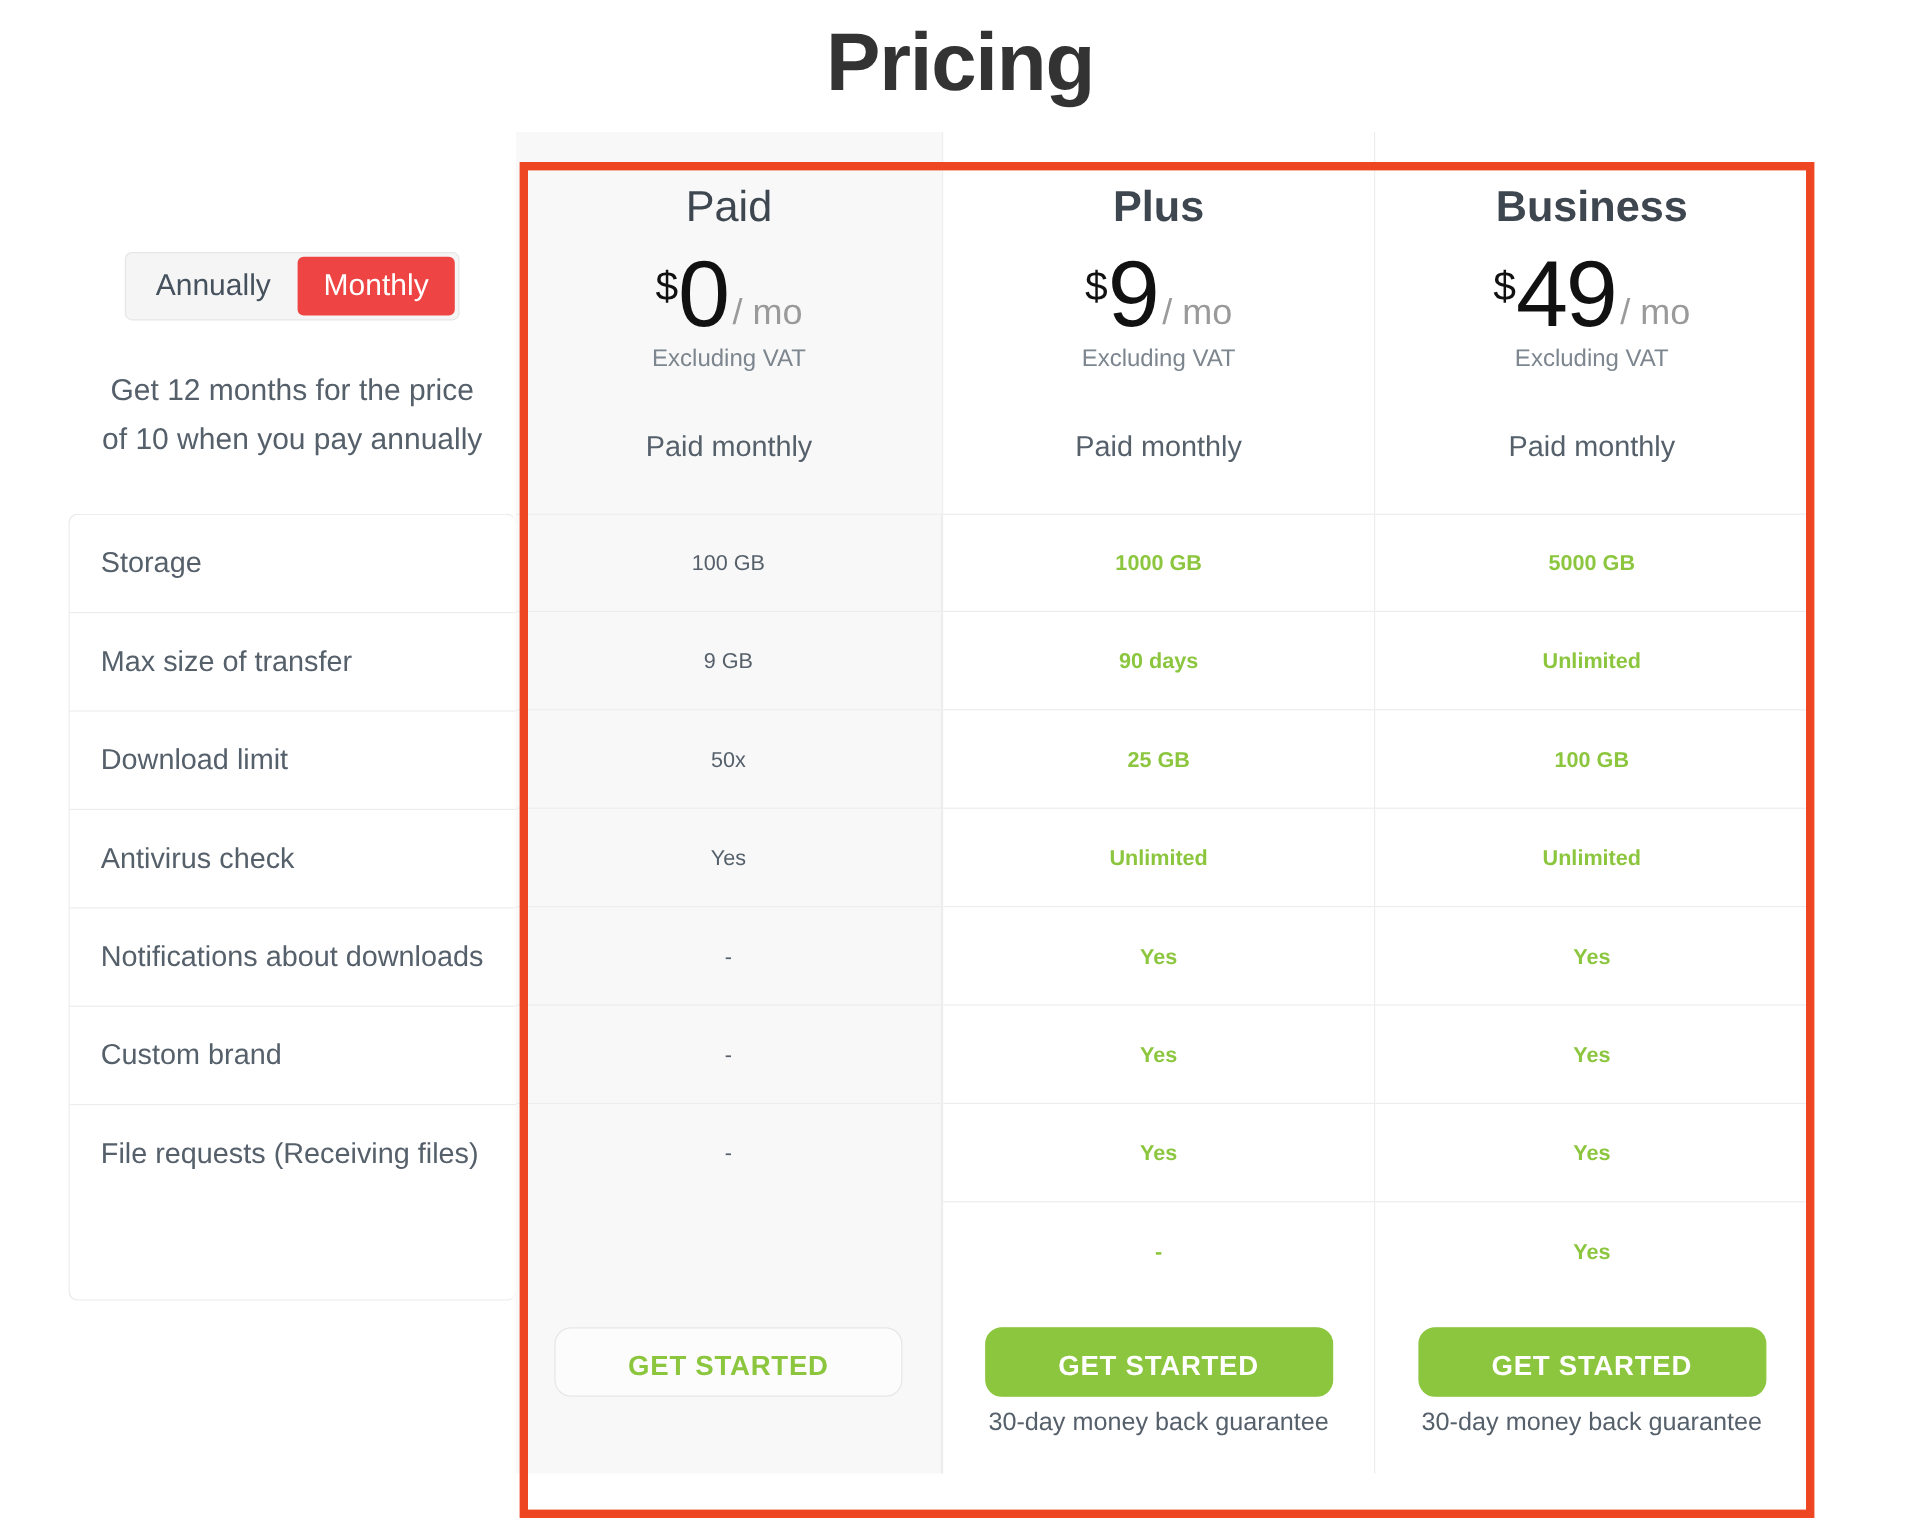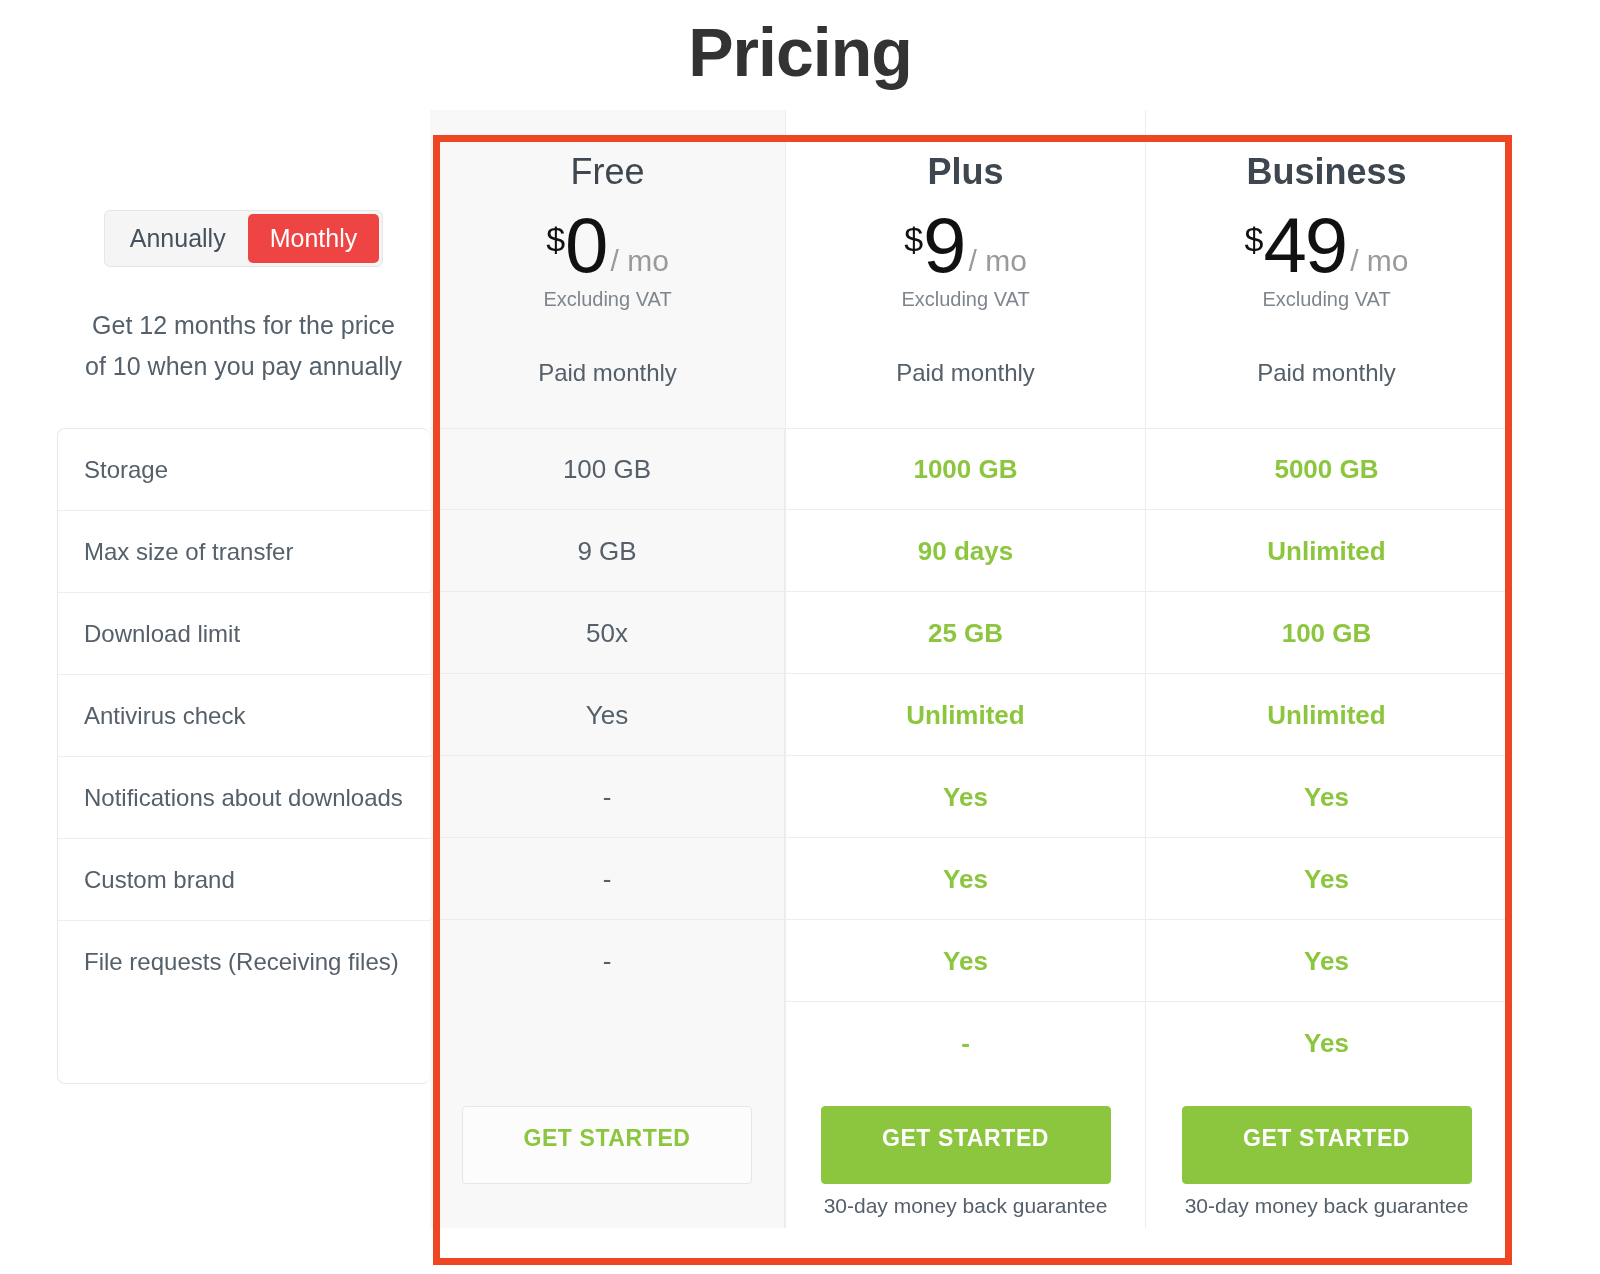--- a/index.html
+++ b/index.html
@@ -192,21 +192,21 @@
   .feat-col {
     border-left: 1px solid #ededed;
     box-sizing: border-box;
   }
   .feat-col.shaded { background: #f8f8f8; border-left: none; border-right: 1px solid #ededed;}
   .feat-cell {
     height: 82px;
     display: flex;
     align-items: center;
     justify-content: center;
-    font-size: 26px;
+    font-size: 18px;
     border-bottom: 1px solid #ededed;
     box-sizing: border-box;
     border-top: 1px solid transparent;
   }
   .feat-cell.first { border-top: 1px solid #ededed; }
   .feat-cell.plain { color: #55606b; }
   .feat-cell.green { color: #8CC63E; font-weight: bold; }
   .feat-cell.last { border-bottom: none; }
 
   
@@ -214,23 +214,23 @@
     height: 144px;
     box-sizing: border-box;
     border-left: 1px solid #ededed;
     padding-top: 22px;
     text-align: center;
   }
   .cta-cell.shaded { background: #f8f8f8; border-left: none; border-right: 1px solid #ededed;}
   .btn {
     display: inline-block;
     width: 290px;
-    height: 78px;
+    height: 58px;
     line-height: 62px;
-    border-radius: 4px;
+    border-radius: 14px;
     font-size: 23px;
     font-weight: bold;
     letter-spacing: 0.6px;
     cursor: pointer;
     box-sizing: border-box;
   }
   .btn.ghost {
     background: #fcfcfc;
     border: 1px solid #e6e6e6;
     color: #8CC63E;
@@ -275,21 +275,21 @@
 
     <div class="left-top">
       <div class="toggle">
         <span class="toggle-opt">Annually</span>
         <span class="toggle-opt active">Monthly</span>
       </div>
       <div class="annual-note">Get 12 months for the price of 10 when you pay annually</div>
     </div>
 
     <div class="plan-head shaded">
-      <div class="plan-name light">Free</div>
+      <div class="plan-name light">Paid</div>
       <div class="price-row">
         <span class="currency">$</span>
         <span class="amount">0</span>
         <span class="per">/ mo</span>
       </div>
       <div class="vat">Excluding VAT</div>
       <div class="paid">Paid monthly</div>
     </div>
 
     <div class="plan-head">

